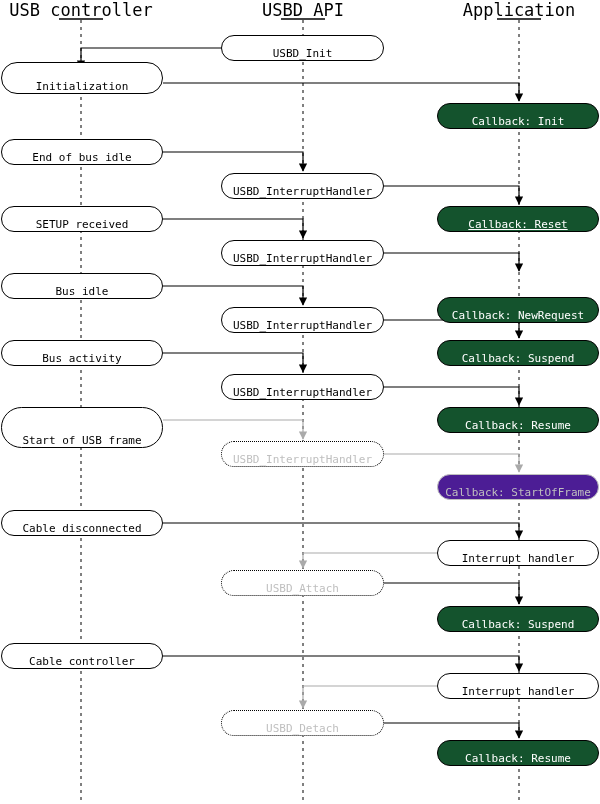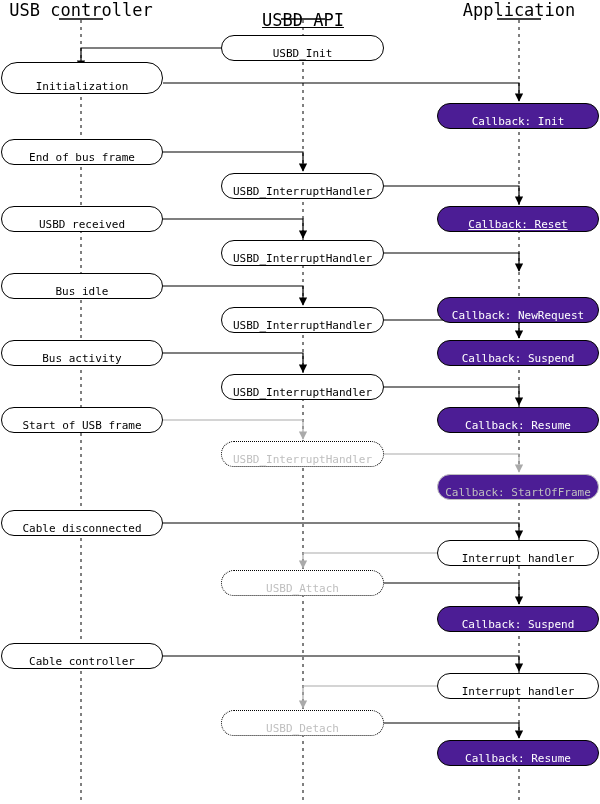--- a/index.html
+++ b/index.html
@@ -28,21 +28,21 @@
     white-space:nowrap;
     border-radius:999px;
     letter-spacing:0px;
   }
   .node.solid{
     background:#ffffff;
     border:1px solid #000000;
     color:#000000;
   }
   .node.filled{
-    background:#4c1d95;
+    background:#14532d;
     border:1px solid #000000;
     color:#ffffff;
   }
   .node.ghost-dotted{
     background:#ffffff;
     border:1.5px dotted #000000;
     color:#bfbfbf;
   }
   .node.ghost-gray{
     background:#4c1d95;
@@ -86,48 +86,48 @@
       <path d="M437,553 L303,553 L303,568" fill="none" stroke="#aaaaaa" stroke-width="1.2" marker-end="url(#ahG)"></path>
       <path d="M384,583 L519,583 L519,604" fill="none" stroke="#000000" stroke-width="1.2" marker-end="url(#ahB)"></path>
       <path d="M163,656 L519,656 L519,671" fill="none" stroke="#000000" stroke-width="1.2" marker-end="url(#ahB)"></path>
       <path d="M437,686 L303,686 L303,708" fill="none" stroke="#aaaaaa" stroke-width="1.2" marker-end="url(#ahG)"></path>
       <path d="M384,723 L519,723 L519,738" fill="none" stroke="#000000" stroke-width="1.2" marker-end="url(#ahB)"></path>
     </svg>
 
   <div class="lifeline-head" style="left: 81px; top: 0px;">
     <span>USB controller</span>
   </div>
-  <div class="lifeline-head" style="left: 303px; top: 10px; text-decoration: underline;">
+  <div class="lifeline-head" style="left: 303px; top: 0px;">
     <span>USBD API</span>
   </div>
   <div class="lifeline-head" style="left: 519px; top: 0px;">
     <span>Application</span>
   </div>
 
   <div id="nodes">
       <div class="node solid" style="left: 221px; top: 35px; width: 163px; height: 26px;">
         <span>USBD_Init</span>
       </div>
       <div class="node solid" style="left: 1px; top: 62px; width: 162px; height: 32px;">
         <span>Initialization</span>
       </div>
       <div class="node filled" style="left: 437px; top: 103px; width: 162px; height: 26px;">
         <span>Callback: Init</span>
       </div>
       <div class="node solid" style="left: 1px; top: 139px; width: 162px; height: 26px;">
-        <span>End of bus frame</span>
+        <span>End of bus idle</span>
       </div>
       <div class="node solid" style="left: 221px; top: 173px; width: 163px; height: 26px;">
         <span>USBD_InterruptHandler</span>
       </div>
       <div class="node filled" style="left: 437px; top: 206px; width: 162px; height: 26px; text-decoration: underline;">
         <span>Callback: Reset</span>
       </div>
       <div class="node solid" style="left: 1px; top: 206px; width: 162px; height: 26px;">
-        <span>USBD received</span>
+        <span>SETUP received</span>
       </div>
       <div class="node solid" style="left: 221px; top: 240px; width: 163px; height: 26px;">
         <span>USBD_InterruptHandler</span>
       </div>
       <div class="node filled" style="left: 437px; top: 273px; width: 162px; height: 26px; margin-top: 24px;">
         <span>Callback: NewRequest</span>
       </div>
       <div class="node solid" style="left: 1px; top: 273px; width: 162px; height: 26px;">
         <span>Bus idle</span>
       </div>
@@ -139,21 +139,21 @@
       </div>
       <div class="node solid" style="left: 1px; top: 340px; width: 162px; height: 26px;">
         <span>Bus activity</span>
       </div>
       <div class="node solid" style="left: 221px; top: 374px; width: 163px; height: 26px;">
         <span>USBD_InterruptHandler</span>
       </div>
       <div class="node filled" style="left: 437px; top: 407px; width: 162px; height: 26px;">
         <span>Callback: Resume</span>
       </div>
-      <div class="node solid" style="left: 1px; top: 407px; width: 162px; height: 26px;">
+      <div class="node solid" style="left: 1px; top: 407px; width: 162px; height: 41px;">
         <span>Start of USB frame</span>
       </div>
       <div class="node ghost-dotted" style="left: 221px; top: 441px; width: 163px; height: 26px;">
         <span>USBD_InterruptHandler</span>
       </div>
       <div class="node ghost-gray" style="left: 437px; top: 474px; width: 162px; height: 26px;">
         <span>Callback: StartOfFrame</span>
       </div>
       <div class="node solid" style="left: 1px; top: 510px; width: 162px; height: 26px;">
         <span>Cable disconnected</span>

